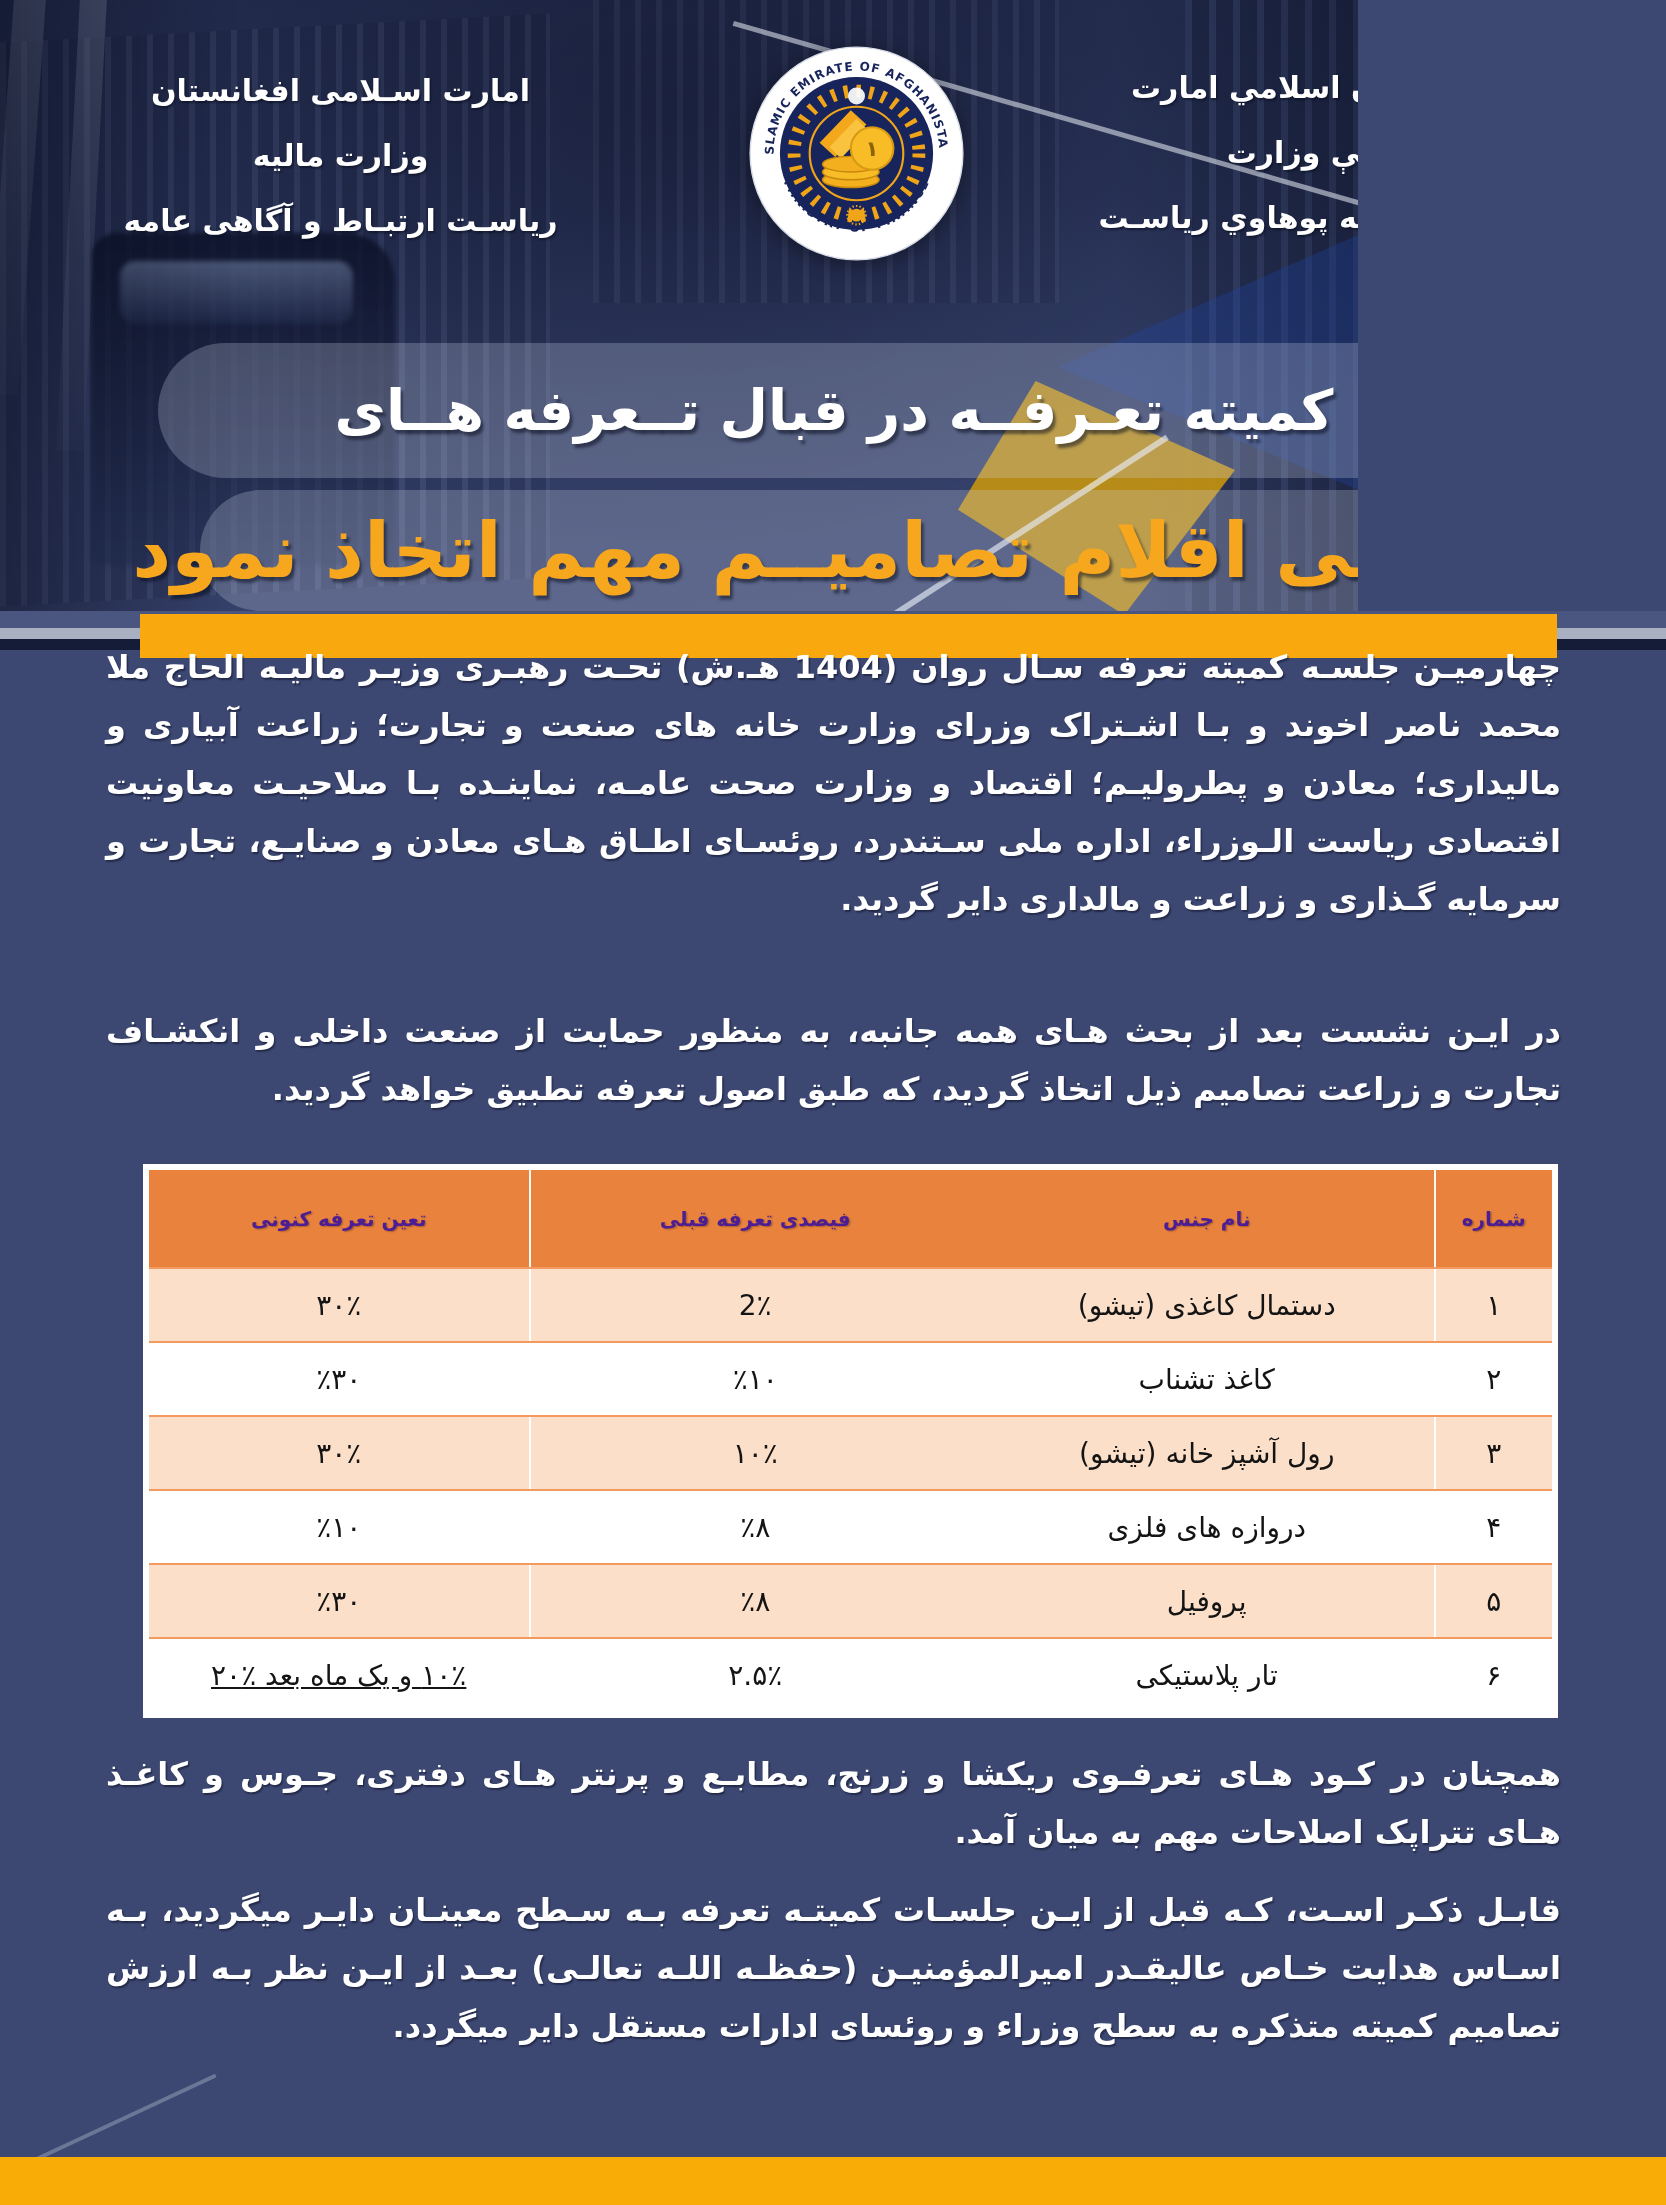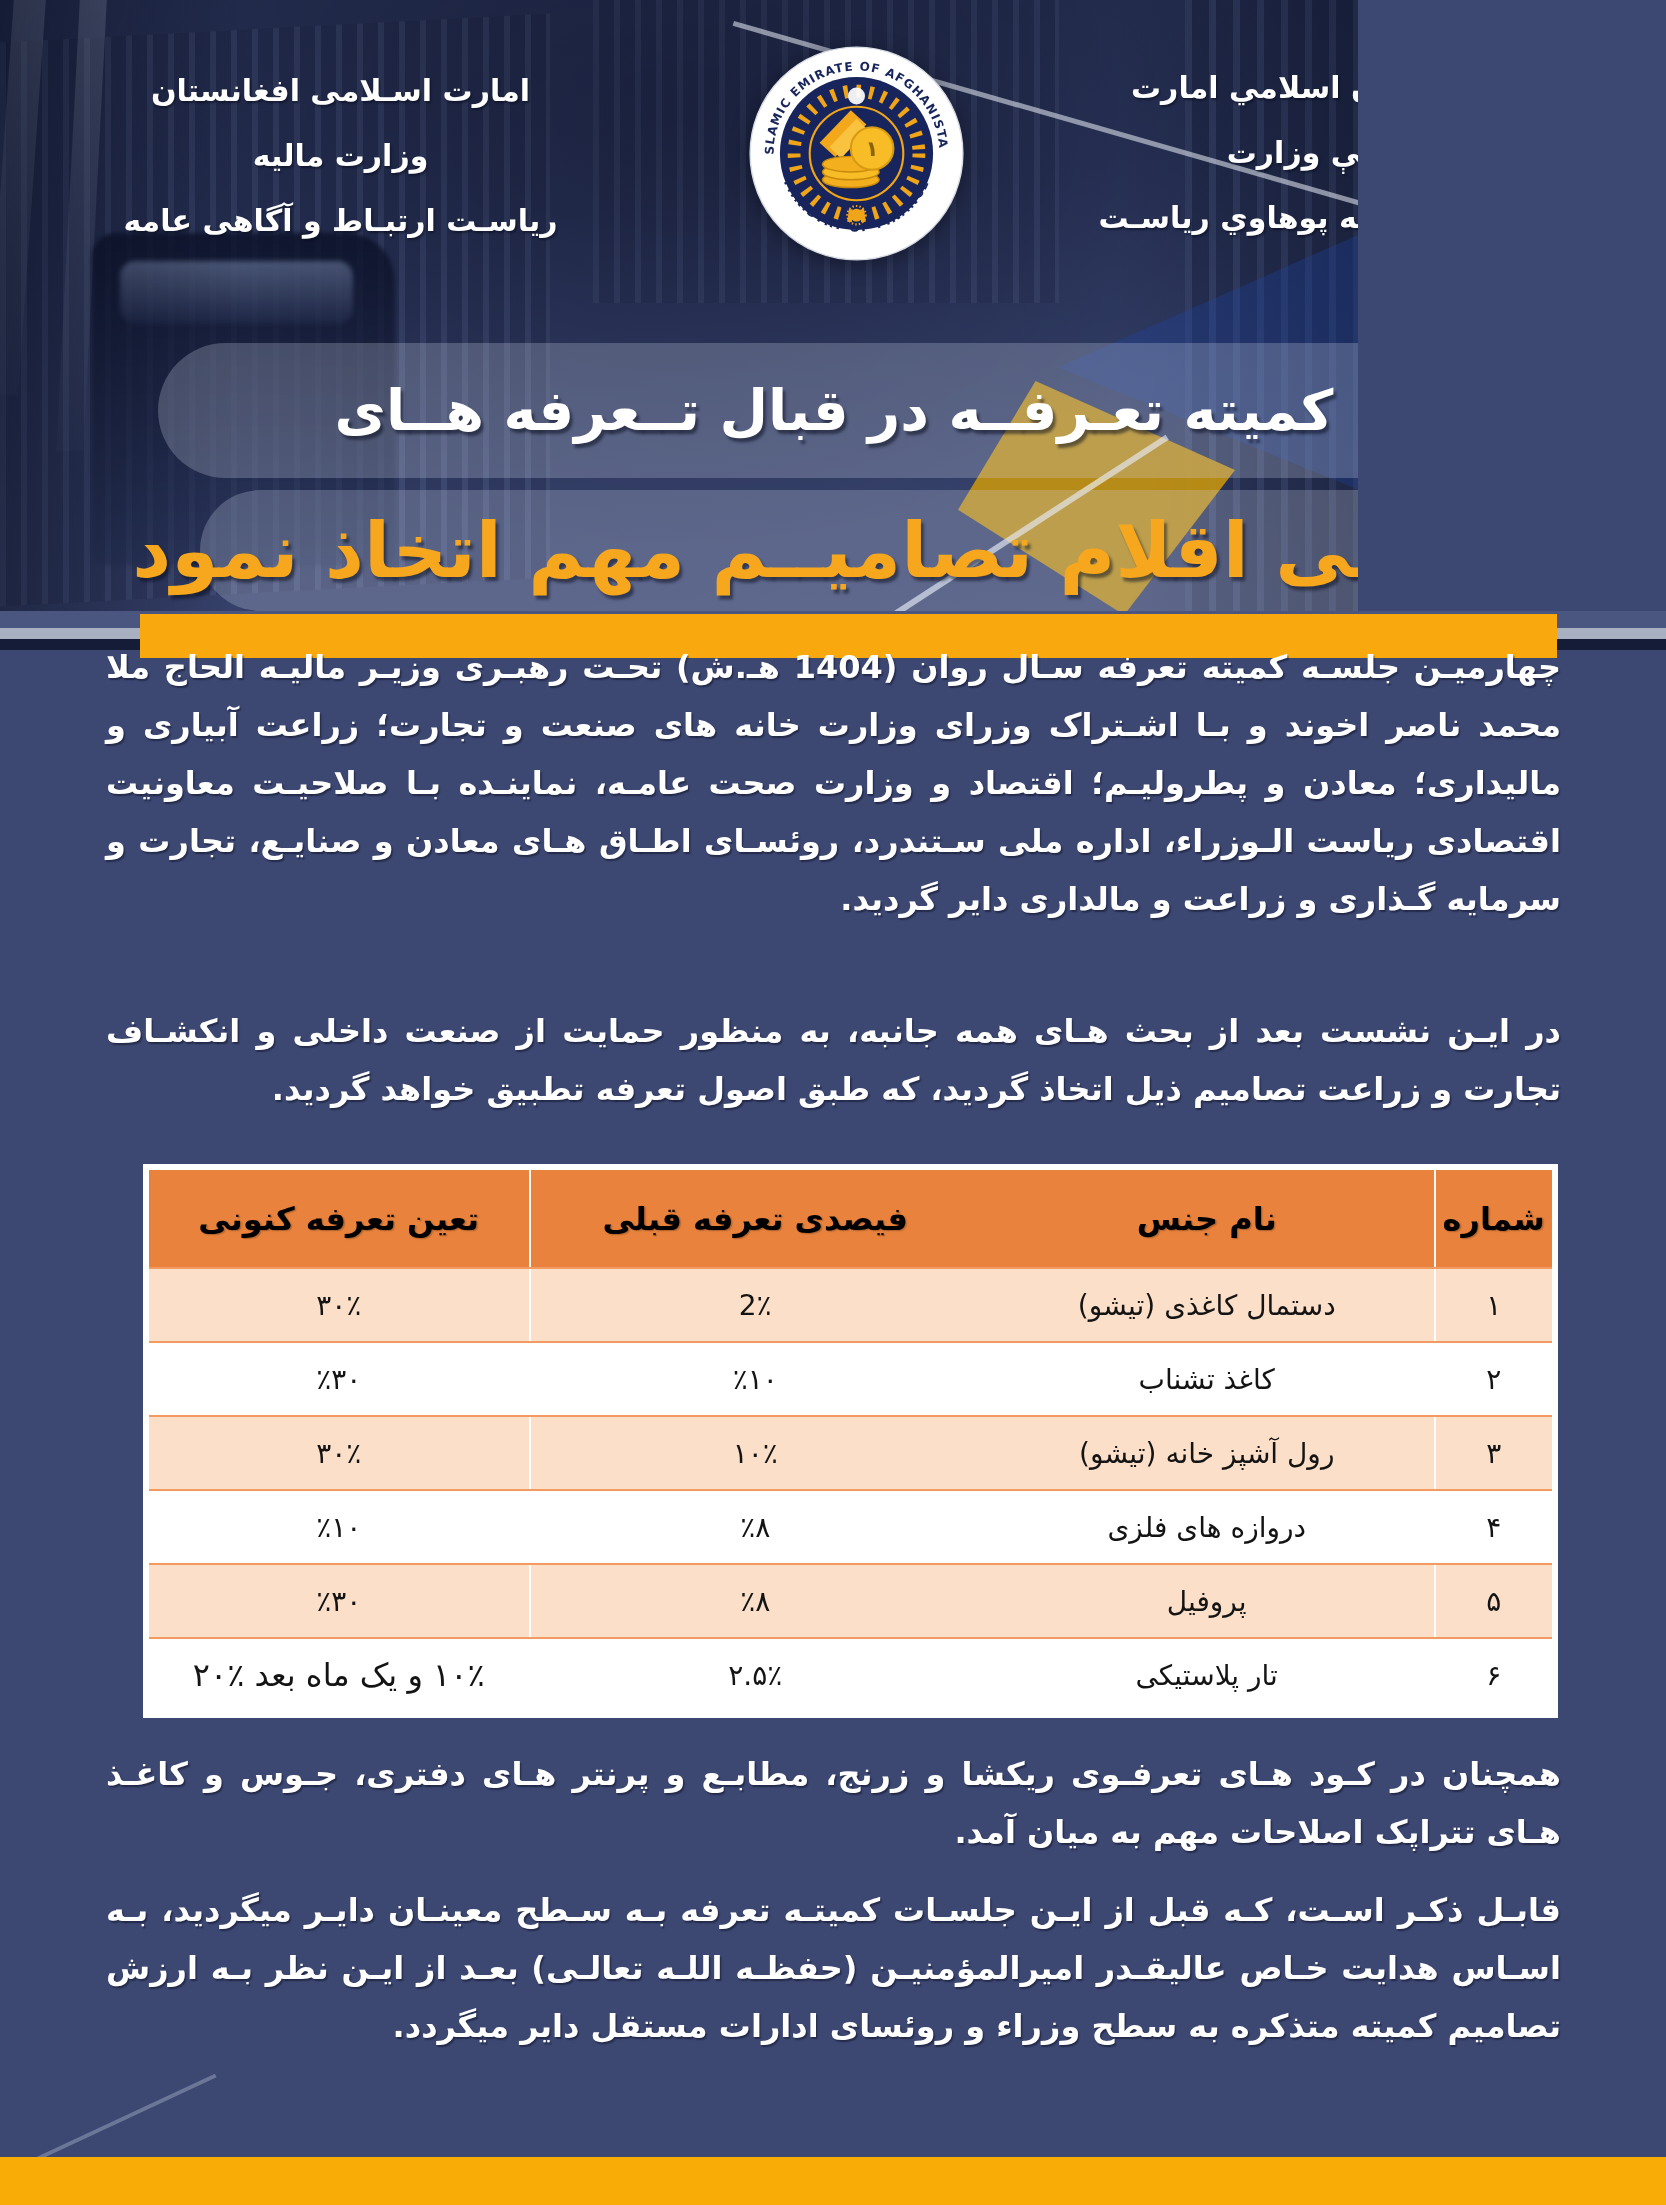--- a/index.html
+++ b/index.html
@@ -57,30 +57,30 @@
   .stripeC{top:639px;height:11.3px;background:#151C38;}
   .orange-divider{position:absolute;left:140px;top:614px;width:1417px;height:44px;background:#F9A90D;}
   
   .para{position:absolute;left:106px;width:1455px;color:#fff;font-weight:bold;font-size:32px;line-height:58px;
     text-align:justify;direction:rtl;text-shadow:1.4px 2.1px 1.4px rgba(8,12,26,.45);}
   .para1{top:638px;} .para2{top:1002px;} .para3{top:1745px;} .para4{top:1881px;}
   
   .table{position:absolute;left:143px;top:1164px;width:1415px;background:#fff;padding:6.3px;box-sizing:border-box;}
   .thead,.trow{display:grid;grid-template-columns:118px 454px 451px 380px;direction:rtl;}
   .thead{background:#E8823D;height:97px;}
-  .hcell{display:flex;align-items:center;justify-content:center;color:#000000;font-weight:bold;font-size:32px;
+  .hcell{display:flex;align-items:center;justify-content:center;color:#4c1d95;font-weight:bold;font-size:20px;
     text-shadow:1.4px 1.4px 1.4px rgba(0,0,0,.25);}
   .trow{height:72px;border-top:2.1px solid #F29A60;}
   .trow:nth-child(odd){background:#FBDFC9;}
   .trow:nth-child(even){background:#FFFFFF;}
   .tcell{display:flex;align-items:center;justify-content:center;font-size:28px;color:#141414;direction:rtl;}
   .h-no,.c-no{border-left:2.1px solid rgba(255,255,255,.95);}
   .h-prev,.c-prev{border-left:2.1px solid rgba(255,255,255,.95);}
   .num{direction:ltr;unicode-bidi:bidi-override;}
-  .mixed{direction:rtl;font-size:32px;}
+  .mixed{direction:rtl;font-size:28px;text-decoration:underline;}
   
   .footer{position:absolute;left:0;top:2157px;width:1666px;height:48px;background:#F9AC06;}
   svg text{font-family:"DejaVu Sans",sans-serif;}
 </style>
 </head>
 <body>
 
 <div class="hero">
   <div class="ribs r1"></div>
   <div class="ribs r2"></div>

